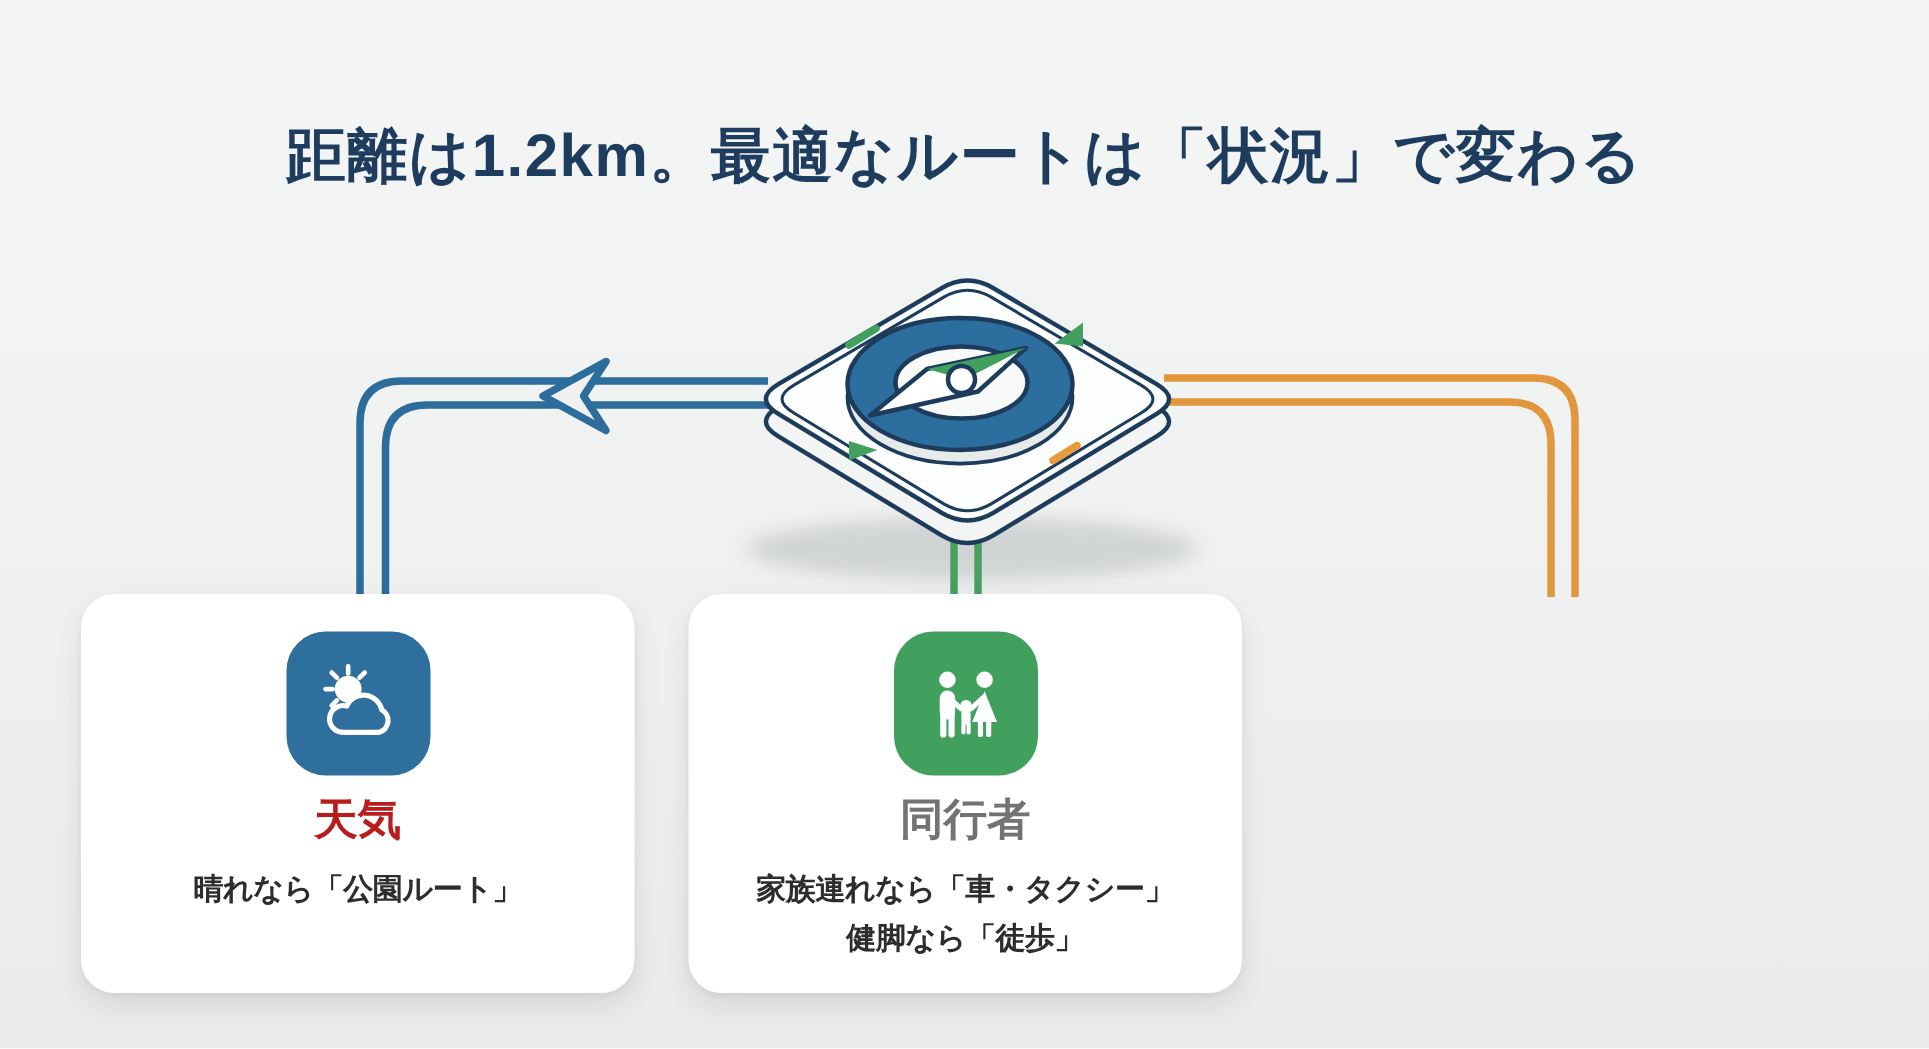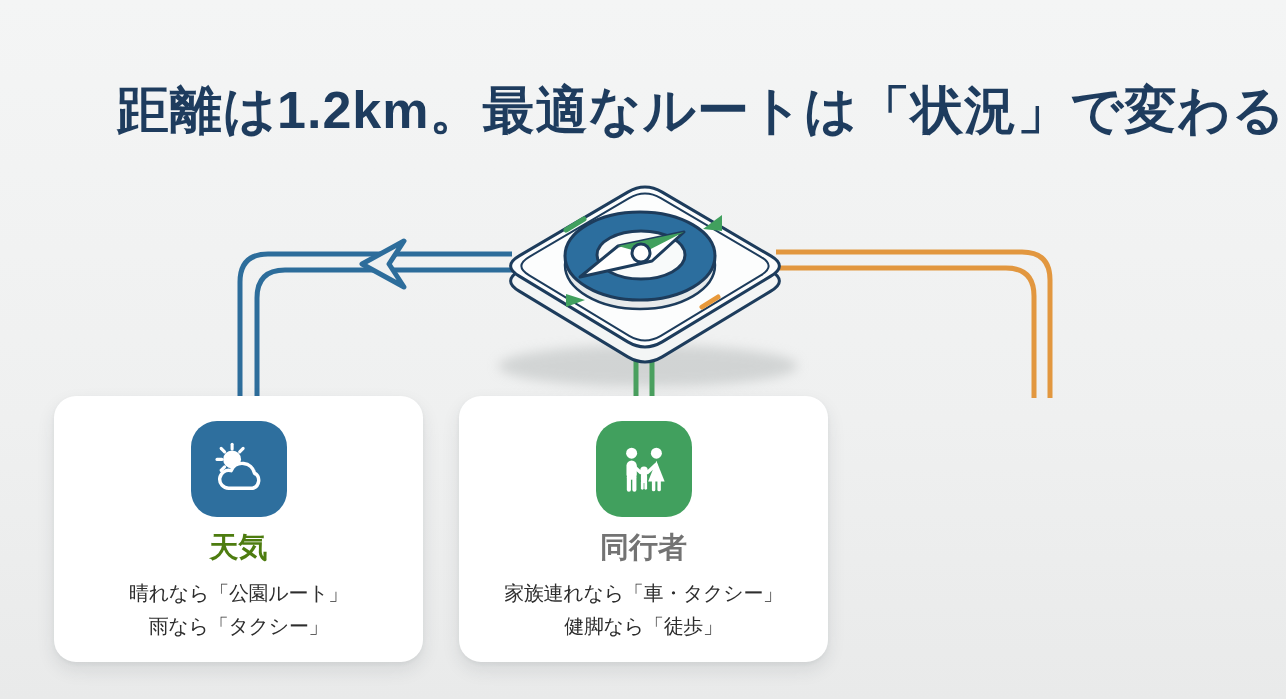--- a/index.html
+++ b/index.html
@@ -5,22 +5,22 @@
   html,body{margin:0;padding:0;background:#ffffff;}
   .stage{
     position:relative;
     width:1286px;height:699px;
     overflow:hidden;
     background:linear-gradient(180deg,#f4f5f5 0%,#eff0f0 60%,#e9eaea 100%);
     font-family:"Liberation Sans","DejaVu Sans",sans-serif;
   }
   .title{
     position:absolute;left:0;top:76px;width:100%;
-    text-align:right;
-    font-size:52px;font-weight:800;letter-spacing:1px;
+    text-align:center;
+    font-size:40px;font-weight:800;letter-spacing:1px;
     color:#1e3c5e;z-index:3;
   }
   .diagram-svg{position:absolute;left:0;top:0;z-index:1;}
   .card{
     position:absolute;top:396px;width:369px;height:266px;
     background:#ffffff;border-radius:22px;
     box-shadow:0 8px 18px rgba(40,50,60,0.10),0 2px 4px rgba(40,50,60,0.05);
     z-index:2;text-align:center;box-sizing:border-box;padding-top:25px;
   }
   .card.weather{left:54px;}
@@ -29,25 +29,25 @@
   .icon-tile{
     width:96px;height:96px;border-radius:26px;
     margin:0 auto;display:flex;align-items:center;justify-content:center;
   }
   .icon-tile.blue{background:#2e6f9e;}
   .icon-tile.green{background:#41a05e;}
   .icon-tile.orange{background:#e8993b;}
   .card-title{
     margin-top:13px;font-size:29px;font-weight:800;line-height:1.2;
   }
-  .card-title.blue{color:#4d7c0f;}
+  .card-title.blue{color:#b91c1c;}
   .card-title.green{color:#737373;}
   .card-title.orange{color:#e8993b;}
   .card-lines{
-    margin-top:12px;font-size:20px;font-weight:400;color:#2d2d2d;
+    margin-top:12px;font-size:20px;font-weight:700;color:#2d2d2d;
     line-height:1.65;letter-spacing:-0.3px;padding:0 20px;
   }
 </style>
 </head>
 <body>
 
 <div class="stage">
 
   <div class="title">距離は1.2km。最適なルートは「状況」で変わる</div>
 
@@ -113,21 +113,20 @@
           <line x1="54" y1="18" x2="49" y2="23"></line>
           <line x1="22" y1="50" x2="27" y2="45"></line>
         </g>
         <circle cx="38" cy="34" r="13" fill="#ffffff"></circle>
         <path d="M33 76 a13 13 0 1 1 3.5-25.5 a18 18 0 0 1 34 3.5 a12 12 0 0 1 -2.5 22 Z" fill="#2e6f9e" stroke="#ffffff" stroke-width="5" stroke-linejoin="round"></path>
       </svg>
     </div>
     <div class="card-title blue">天気</div>
     <div class="card-lines">
       <div>晴れなら「公園ルート」</div>
-      <div>雨なら「タクシー」</div>
     </div>
   </div>
 
   <div class="card companions">
     <div class="icon-tile green">
       <svg width="66" height="66" viewBox="0 0 96 96">
         <g fill="#ffffff">
           <circle cx="30" cy="25" r="8"></circle>
           <circle cx="66" cy="25" r="8"></circle>
           <circle cx="48" cy="50" r="5.5"></circle>

